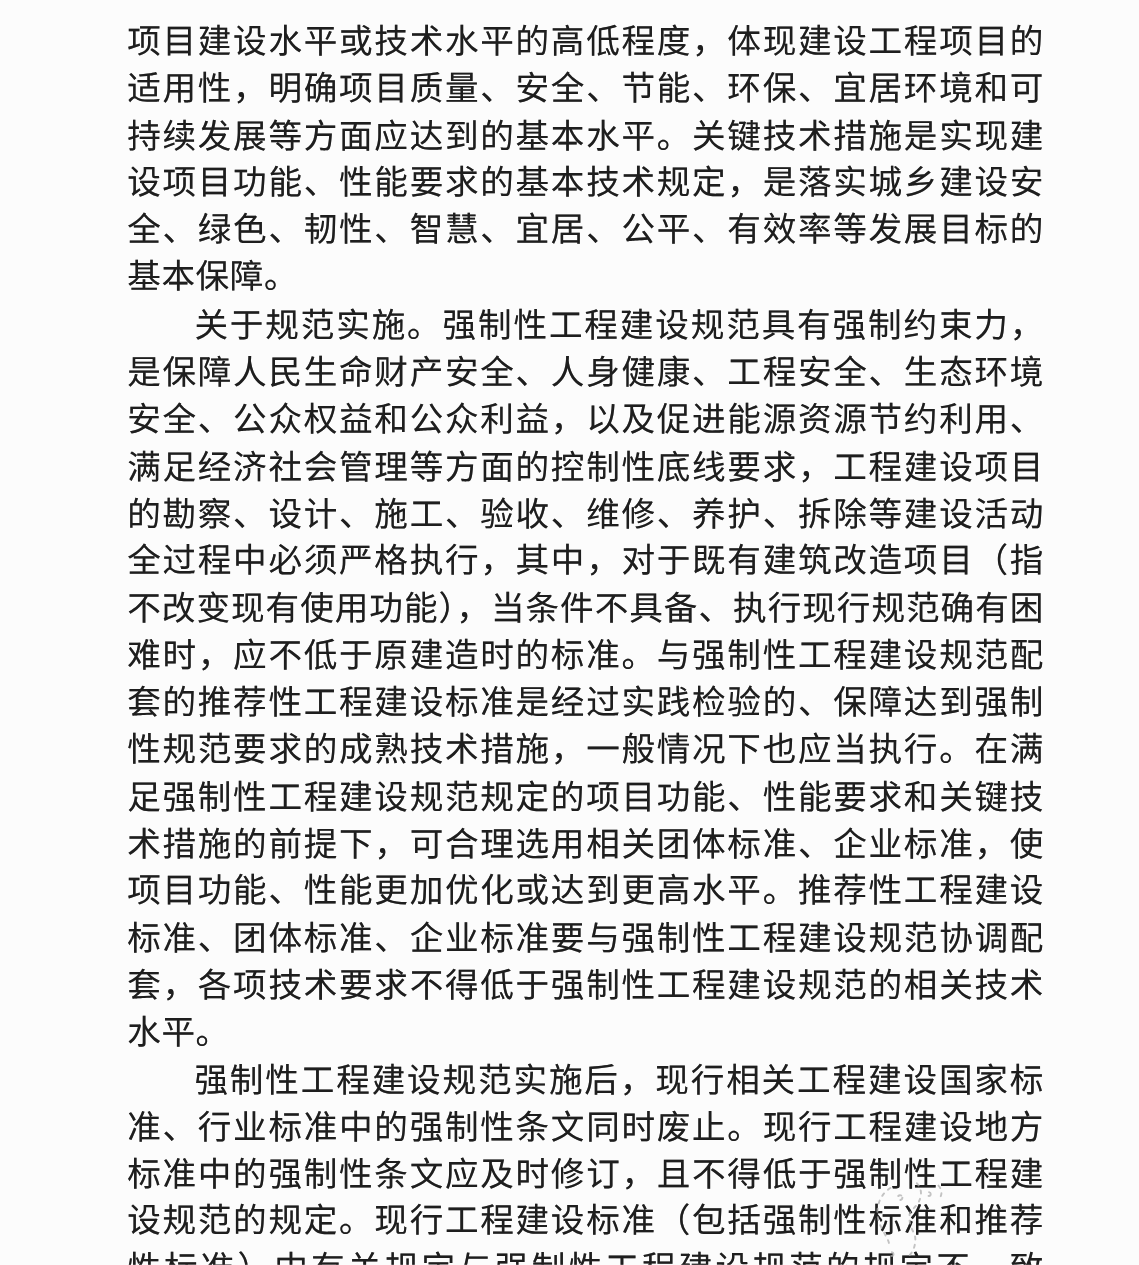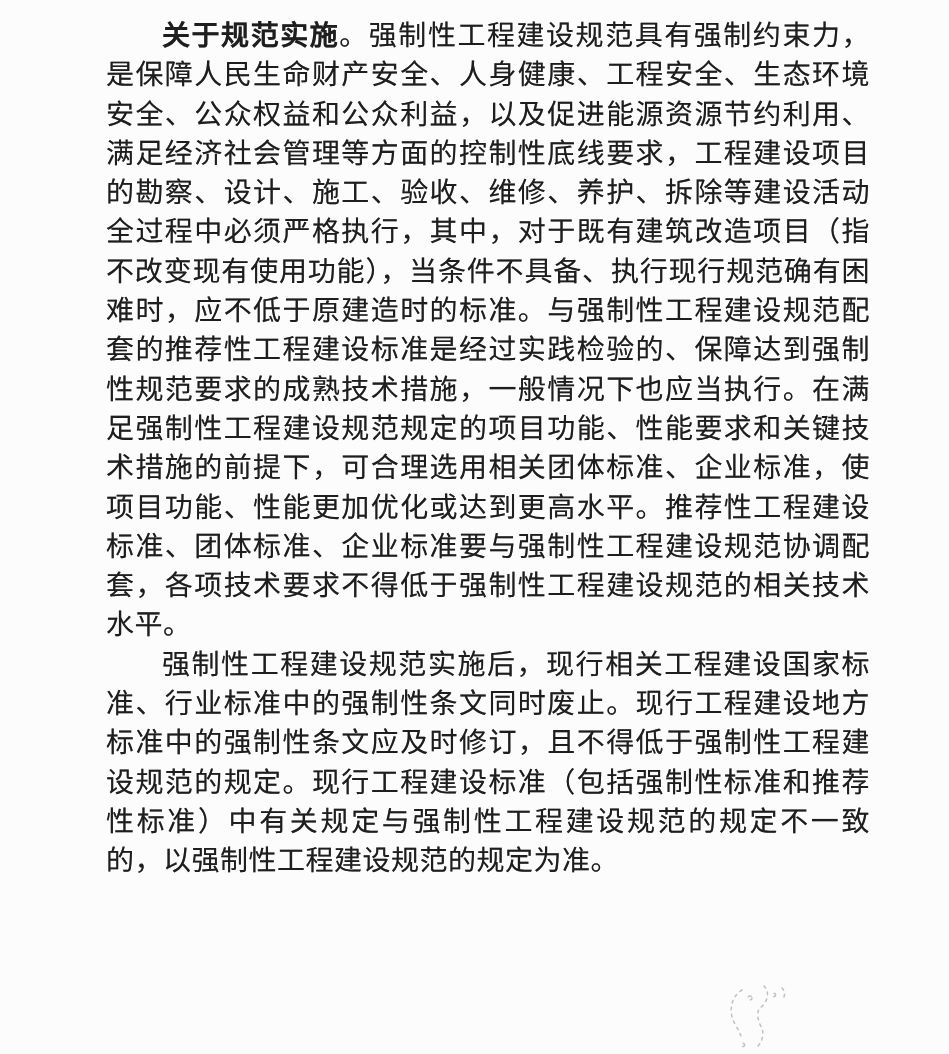--- a/index.html
+++ b/index.html
@@ -34,38 +34,39 @@
   }
   .text-column p {
     margin: 0;
     padding: 0;
   }
   .text-column p.indent {
     text-indent: 2em;
   }
   .lead-bold {
     font-family: "Liberation Sans", "DejaVu Sans", sans-serif;
-    font-weight: 700;
+    font-weight: 400;
   }
   .scan-mark {
     position: absolute;
     left: 712px;
     top: 982px;
     width: 120px;
     height: 70px;
     opacity: 0.75;
     pointer-events: none;
   }
 </style>
 </head>
 <body style="background: rgb(252, 252, 252);">
 
 <div class="page">
 
   <div class="text-column" style="color: rgb(30, 30, 30);">
+  <p><span>项目建设水平或技术水平的高低程度，体现建设工程项目的适用性，明确项目质量、安全、节能、环保、宜居环境和可持续发展等方面应达到的基本水平。关键技术措施是实现建设项目功能、性能要求的基本技术规定，是落实城乡建设安全、绿色、韧性、智慧、宜居、公平、有效率等发展目标的基本保障。</span></p>
 
   <p class="indent"><span class="lead-bold">关于规范实施</span><span>。强制性工程建设规范具有强制约束力，是保障人民生命财产安全、人身健康、工程安全、生态环境安全、公众权益和公众利益，以及促进能源资源节约利用、满足经济社会管理等方面的控制性底线要求，工程建设项目的勘察、设计、施工、验收、维修、养护、拆除等建设活动全过程中必须严格执行，其中，对于既有建筑改造项目（指不改变现有使用功能），当条件不具备、执行现行规范确有困难时，应不低于原建造时的标准。与强制性工程建设规范配套的推荐性工程建设标准是经过实践检验的、保障达到强制性规范要求的成熟技术措施，一般情况下也应当执行。在满足强制性工程建设规范规定的项目功能、性能要求和关键技术措施的前提下，可合理选用相关团体标准、企业标准，使项目功能、性能更加优化或达到更高水平。推荐性工程建设标准、团体标准、企业标准要与强制性工程建设规范协调配套，各项技术要求不得低于强制性工程建设规范的相关技术水平。</span></p>
 
   <p class="indent"><span>强制性工程建设规范实施后，现行相关工程建设国家标准、行业标准中的强制性条文同时废止。现行工程建设地方标准中的强制性条文应及时修订，且不得低于强制性工程建设规范的规定。现行工程建设标准（包括强制性标准和推荐性标准）中有关规定与强制性工程建设规范的规定不一致的，以强制性工程建设规范的规定为准。</span></p>
 </div>
 
   <svg class="scan-mark" viewBox="0 0 120 70" xmlns="http://www.w3.org/2000/svg">
     <g fill="none" stroke="#b0b0b0" stroke-width="1.6" stroke-linecap="round" stroke-dasharray="2.5 4.5">
       <path d="M30 8 C 20 14, 16 28, 22 40 C 25 47, 30 52, 29 58"></path>
       <path d="M52 4 C 58 10, 56 20, 48 26 C 44 30, 46 40, 50 46 C 52 52, 50 60, 46 64"></path>

